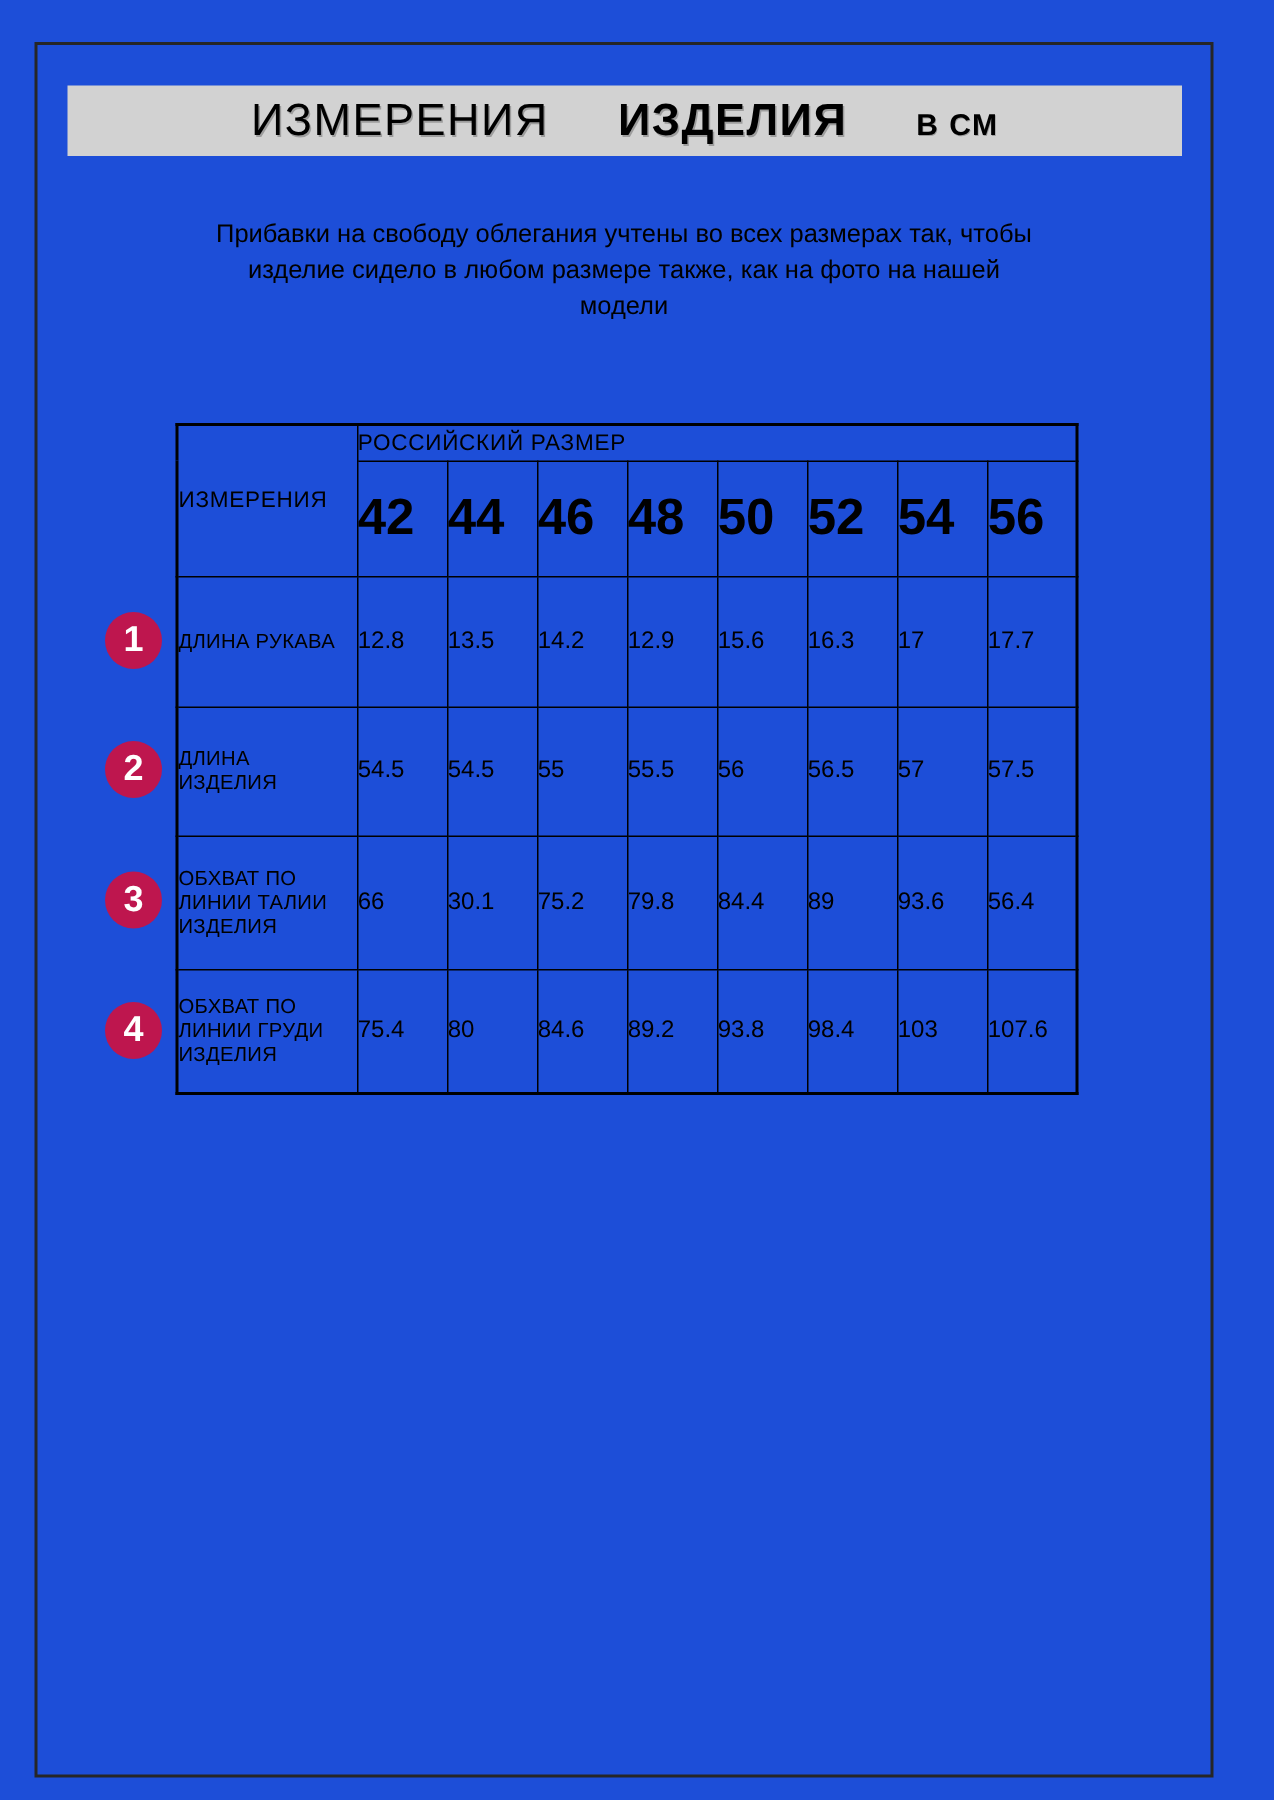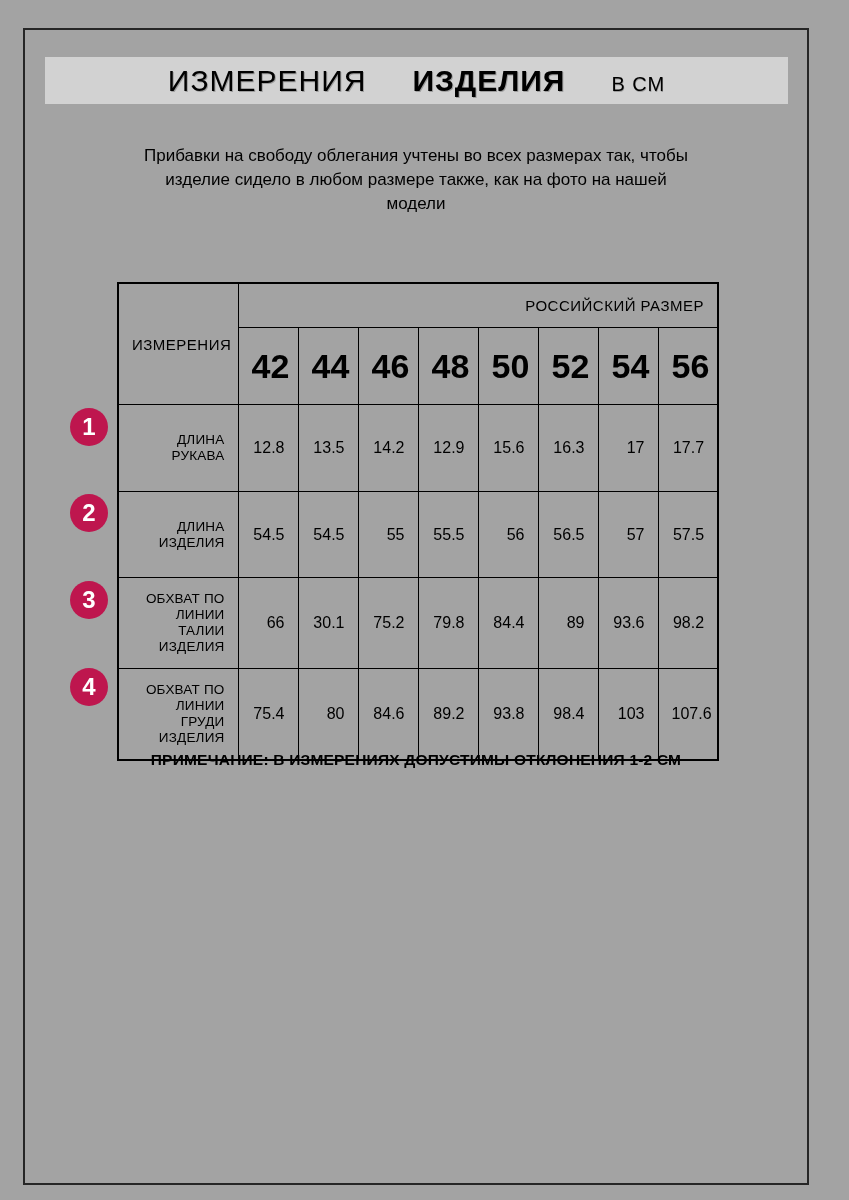--- a/index.html
+++ b/index.html
@@ -6,21 +6,21 @@
     margin: 0;
     padding: 0;
     background: #ffffff;
     font-family: "Liberation Sans", sans-serif;
     color: #000000;
   }
   .page {
     position: relative;
     width: 849px;
     height: 1200px;
-    background: #a3a3a3;
+    background: #1d4ed8;
     overflow: hidden;
   }
   .frame {
     position: absolute;
     left: 23px;
     top: 28px;
     width: 786px;
     height: 1157px;
     border: 2px solid #262626;
     box-sizing: border-box;
@@ -46,21 +46,21 @@
   }
   .banner .t2 {
     font-size: 30px;
     font-weight: bold;
     letter-spacing: 1px;
     line-height: 47px;
     text-shadow: 1px 1px 0 rgba(0,0,0,0.25);
   }
   .banner .t3 {
     font-size: 20px;
-    font-weight: normal;
+    font-weight: bold;
     letter-spacing: 1px;
     line-height: 47px;
     text-shadow: 0.5px 0.5px 0 rgba(0,0,0,0.25);
   }
   .model-title {
     position: absolute;
     left: 23px;
     top: 112px;
     width: 786px;
     text-align: center;
@@ -80,23 +80,23 @@
   table.size-table {
     position: absolute;
     left: 117px;
     top: 282px;
     border-collapse: collapse;
     table-layout: fixed;
     width: 600px;
   }
   table.size-table td {
     border: 1.5px solid #000000;
-    text-align: right;
+    text-align: left;
     vertical-align: middle;
-    padding: 13px;
+    padding: 0;
   }
   table.size-table {
     border: 2px solid #000000;
   }
   td.corner {
     font-size: 15px;
     letter-spacing: 0.5px;
   }
   tr.group-row { height: 24px; }
   td.group {
@@ -225,21 +225,21 @@
       <td class="rowlabel">ОБХВАТ ПО
 ЛИНИИ ТАЛИИ
 ИЗДЕЛИЯ</td>
       <td class="val">66</td>
       <td class="val">30.1</td>
       <td class="val">75.2</td>
       <td class="val">79.8</td>
       <td class="val">84.4</td>
       <td class="val">89</td>
       <td class="val">93.6</td>
-      <td class="val">98.2</td>
+      <td class="val">56.4</td>
     </tr>
     <tr class="data-row row-3">
       <td class="rowlabel">ОБХВАТ ПО
 ЛИНИИ ГРУДИ
 ИЗДЕЛИЯ</td>
       <td class="val">75.4</td>
       <td class="val">80</td>
       <td class="val">84.6</td>
       <td class="val">89.2</td>
       <td class="val">93.8</td>
@@ -248,15 +248,14 @@
       <td class="val">107.6</td>
     </tr>
   </tbody>
     </table>
 
   <div class="num-circle circle-0">1</div>
   <div class="num-circle circle-1">2</div>
   <div class="num-circle circle-2">3</div>
   <div class="num-circle circle-3">4</div>
 
-  <div class="note">ПРИМЕЧАНИЕ: В ИЗМЕРЕНИЯХ ДОПУСТИМЫ ОТКЛОНЕНИЯ 1-2 СМ</div>
 
 </div>
 
 </body></html>

